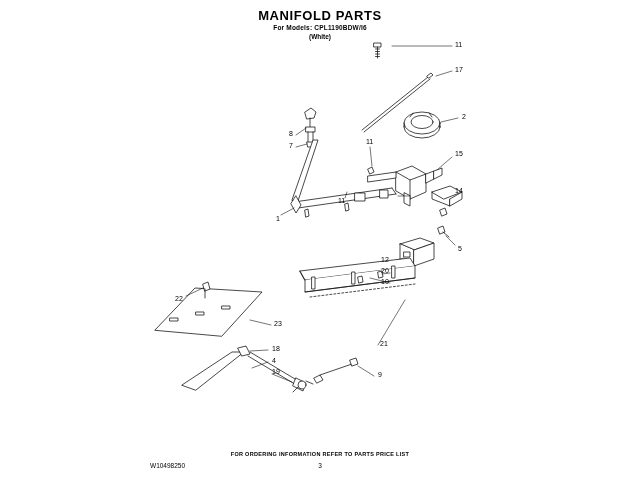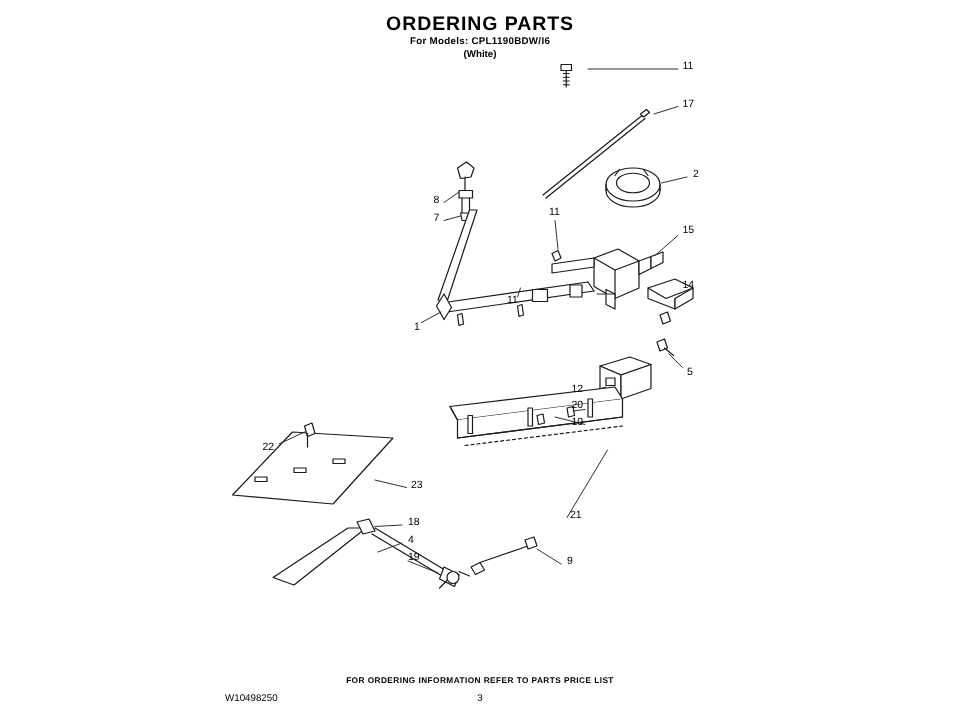--- a/index.html
+++ b/index.html
@@ -91,21 +91,21 @@
     left: 0;
     width: 640px;
     height: 480px;
   }
 </style>
 </head>
 <body>
 
 <div id="page">
 
-  <div class="title">ORDERING PARTS</div>
+  <div class="title">MANIFOLD PARTS</div>
   <div class="subtitle">For Models: CPL1190BDW/I6</div>
   <div class="subtitle2">(White)</div>
 
   <svg id="art" viewBox="0 0 640 480" xmlns="http://www.w3.org/2000/svg">
     <g fill="none" stroke="#1a1a1a" stroke-width="0.8" stroke-linecap="round" stroke-linejoin="round">
 
       <g>
         <rect x="374" y="43" width="7" height="4" fill="#ffffff"></rect>
         <path d="M377.5 47 L377.5 58"></path>
         <path d="M375.5 49 h4 M375.5 51.5 h4 M375.5 54 h4 M375.5 56.5 h4"></path>

